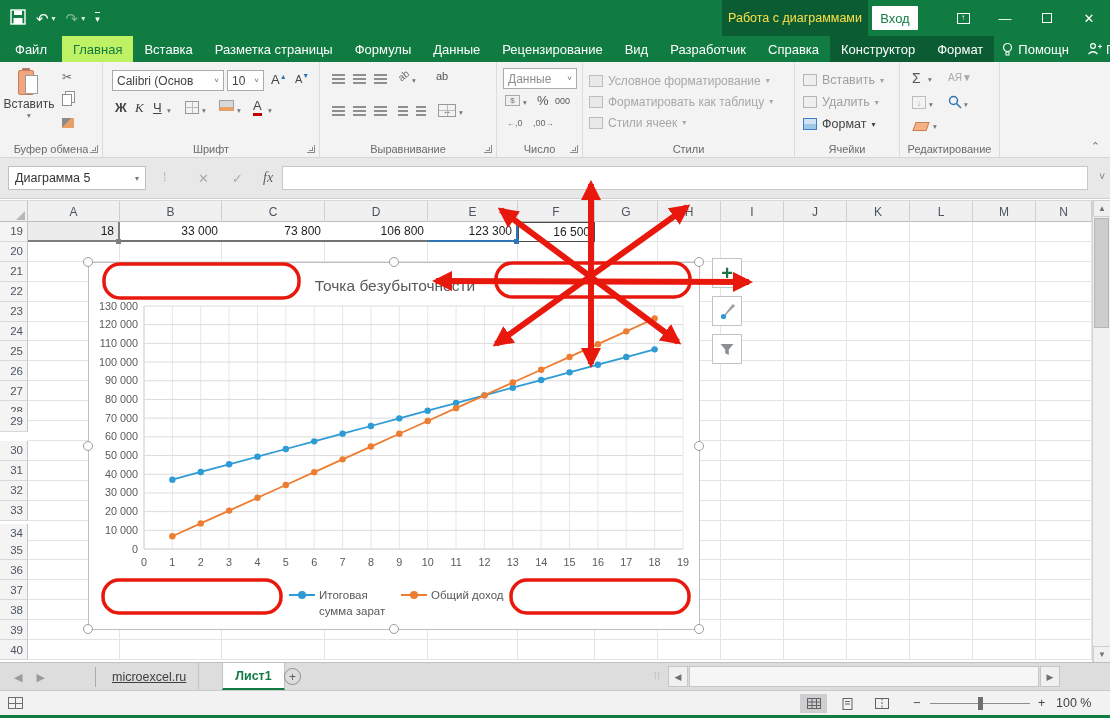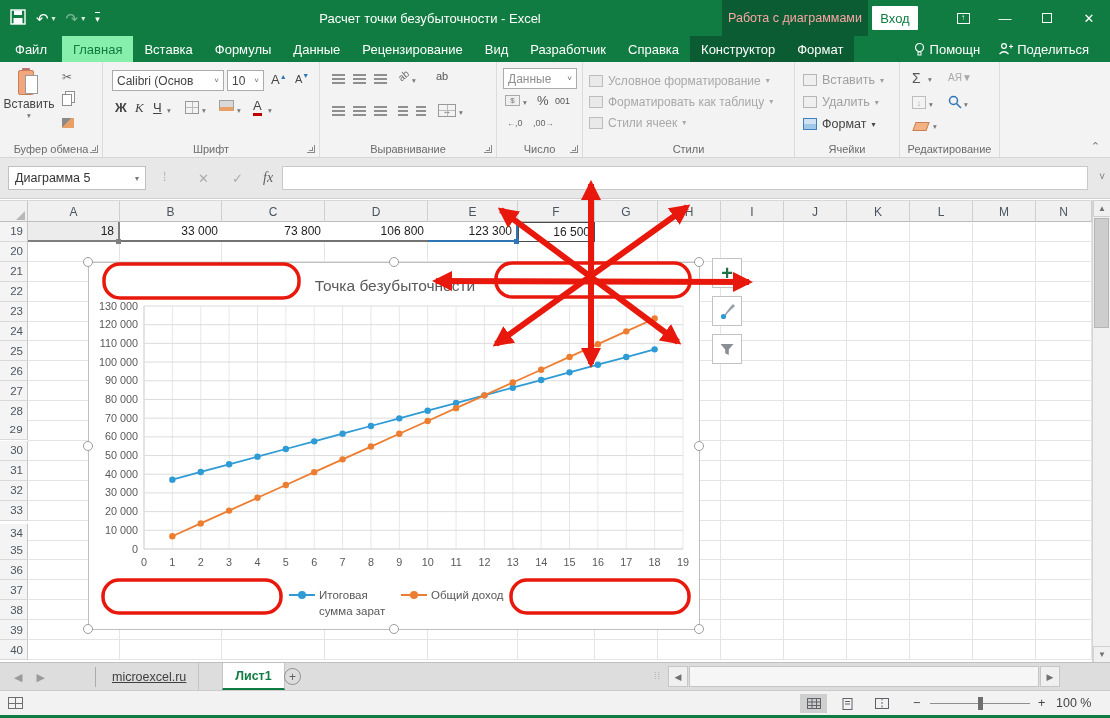--- a/index.html
+++ b/index.html
@@ -10,33 +10,33 @@
   
   .titlebar{position:absolute;left:0;top:0;width:1110px;height:36px;background:#107C41;color:#fff;}
   .qat{position:absolute;left:10px;top:0;height:36px;display:flex;align-items:center;gap:10px;color:#fff;}
   .qat .qbtn{font-size:15px;line-height:1;cursor:default;}
   .qat .dim{opacity:.45;}
   .qat .dd{font-size:8px;margin-left:-7px;opacity:.85;}
   .qat .custom{font-size:9px;border-top:1.5px solid #fff;padding-top:1px;}
   .win-title{position:absolute;left:430px;top:0;transform:translateX(-50%);height:36px;
              display:flex;align-items:center;font-size:13px;white-space:nowrap;}
   .ctx-titlechunk{position:absolute;left:722px;top:0;width:146px;height:36px;background:#0B5C32;
-                  display:flex;align-items:center;justify-content:center;font-size:12.5px;color:#fca5a5;}
+                  display:flex;align-items:center;justify-content:center;font-size:12.5px;color:#fde047;}
   .signin{position:absolute;left:872px;top:6px;width:46px;height:24px;background:#fff;color:#107C41;
           font-size:13px;display:flex;align-items:center;justify-content:center;border-radius:1px;}
   .winbtns{position:absolute;right:0;top:0;height:36px;display:flex;}
   .winbtn{width:42px;height:36px;display:flex;align-items:center;justify-content:center;color:#fff;font-size:13px;}
   .maxbox{width:10px;height:10px;border:1.2px solid #fff;display:inline-block;}
   .ribicon{width:13px;height:11px;border:1.2px solid #fff;display:inline-flex;align-items:center;justify-content:center;font-size:8px;line-height:1;}
 
   
   .tabrow{position:absolute;left:0;top:36px;width:1110px;height:26px;background:#107C41;display:flex;align-items:stretch;}
   .tab{display:flex;align-items:center;padding:0 11px;color:#fff;font-size:13px;white-space:nowrap;}
   .tab.file{padding:0 15px;}
-  .tab.active{background:#86efac;color:#107C41;}
+  .tab.active{background:#bef264;color:#107C41;}
   .ctxblock{display:flex;background:#0B5C32;}
   .tr-right{margin-left:auto;display:flex;align-items:center;gap:4px;padding-right:14px;}
   .tr-right .tab{padding:0 7px;}
 
   
   .ribbon{position:absolute;left:0;top:62px;width:1110px;height:96px;background:#F3F3F3;border-bottom:1px solid #D5D5D5;display:flex;}
   .rgroup{position:relative;height:100%;border-right:1px solid #DCDCDC;flex:none;}
   .glabel{position:absolute;bottom:2px;left:0;right:0;text-align:center;font-size:11px;color:#6B6B6B;white-space:nowrap;}
   .launch{position:absolute;bottom:4px;right:4px;width:8px;height:8px;border-right:1.4px solid #8A8A8A;border-bottom:1.4px solid #8A8A8A;}
   .launch:after{content:"";position:absolute;right:1px;bottom:1px;width:3px;height:3px;border-right:1.4px solid #8A8A8A;border-bottom:1.4px solid #8A8A8A;}
@@ -145,40 +145,40 @@
             <rect x="4" y="1.5" width="8" height="4.5" fill="#fff"></rect>
             <rect x="3.5" y="9" width="9" height="6" fill="#fff"></rect>
           </svg>
       </span>
       <span class="qbtn">↶</span>
         <span class="dd">▾</span>
       <span class="qbtn dim">↷</span>
         <span class="dd dim">▾</span>
       <span class="custom">▾</span>
     </div>
-    <div class="win-title">Расчет точки безубыточности - Excel</div>
     <div class="ctx-titlechunk">Работа с диаграммами</div>
     <div class="signin">Вход</div>
     <div class="winbtns">
       <span class="winbtn">
           <span class="ribicon">↑</span>
         </span>
       <span class="winbtn">—</span>
       <span class="winbtn">
           <span class="maxbox"></span>
         </span>
       <span class="winbtn">✕</span>
     </div>
   </div>
 
   <div class="tabrow">
     <span class="tab file">Файл</span>
     <span id="maintabs" style="display:flex;">
         <span class="tab active">Главная</span>
         <span class="tab">Вставка</span>
+        <span class="tab">Разметка страницы</span>
         <span class="tab">Формулы</span>
         <span class="tab">Данные</span>
         <span class="tab">Рецензирование</span>
         <span class="tab">Вид</span>
         <span class="tab">Разработчик</span>
         <span class="tab">Справка</span>
       </span>
     <span class="ctxblock" id="ctxtabs">
         <span class="tab">Конструктор</span>
         <span class="tab">Формат</span>
@@ -265,21 +265,21 @@
     </div>
 
     <div class="rgroup" style="width:86px;">
       <div class="sel" style="position:absolute;left:6px;top:6px;width:74px;color:#8F8F8F;">
         <span>Данные</span>
           <span class="car">˅</span>
       </div>
       <span style="position:absolute;left:8px;top:33px;width:15px;height:11px;border:1px solid #A9A9A9;background:#EFEFEF;text-align:center;font-size:8px;color:#777;line-height:10px;">$</span>
       <span class="dcar" style="position:absolute;left:26px;top:36px;">▾</span>
       <span style="position:absolute;left:40px;top:31px;font-size:13px;color:#555;">%</span>
-      <span style="position:absolute;left:58px;top:34px;font-size:9px;color:#555;">001</span>
+      <span style="position:absolute;left:58px;top:34px;font-size:9px;color:#555;">000</span>
       <span style="position:absolute;left:10px;top:56px;font-size:9px;color:#666;"><span style="font-size:8px;">←</span><span>,0</span></span>
       <span style="position:absolute;left:36px;top:56px;font-size:9px;color:#666;"><span>,00</span><span style="font-size:8px;">→</span></span>
       <div class="glabel">Число</div>
       <span class="launch"></span>
     </div>
 
     <div class="rgroup" style="width:212px;">
       <div id="stylesrows" style="position:absolute;left:0;top:8px;width:100%;">
           <div class="srow">
             <span class="sic"></span>
@@ -403,21 +403,21 @@
       <div class="rownum" style="top: 99.545px; height: 19.909px;">24</div>
       <div class="hline" style="top: 118.454px;"></div>
       <div class="rownum" style="top: 119.454px; height: 19.909px;">25</div>
       <div class="hline" style="top: 138.363px;"></div>
       <div class="rownum" style="top: 139.363px; height: 19.909px;">26</div>
       <div class="hline" style="top: 158.272px;"></div>
       <div class="rownum" style="top: 159.272px; height: 19.909px;">27</div>
       <div class="hline" style="top: 178.181px;"></div>
       <div class="rownum" style="top: 179.181px; height: 19.909px; text-align: center;">28</div>
       <div class="hline" style="top: 198.09px;"></div>
-      <div class="rownum" style="top: 198px; height: 19.909px; font-family: Liberation Mono, monospace;">29</div>
+      <div class="rownum" style="top: 190px; height: 19.909px;">29</div>
       <div class="hline" style="top: 217.999px;"></div>
       <div class="rownum" style="top: 218.999px; height: 19.909px;">30</div>
       <div class="hline" style="top: 237.908px;"></div>
       <div class="rownum" style="top: 238.908px; height: 19.909px; padding-left: 12px;">31</div>
       <div class="hline" style="top: 257.817px;"></div>
       <div class="rownum" style="top: 258.817px; height: 19.909px;">32</div>
       <div class="hline" style="top: 277.726px;"></div>
       <div class="rownum" style="top: 278.726px; height: 19.909px;">33</div>
       <div class="hline" style="top: 297.635px;"></div>
       <div class="rownum" style="top: 302px; height: 19.909px;">34</div>

